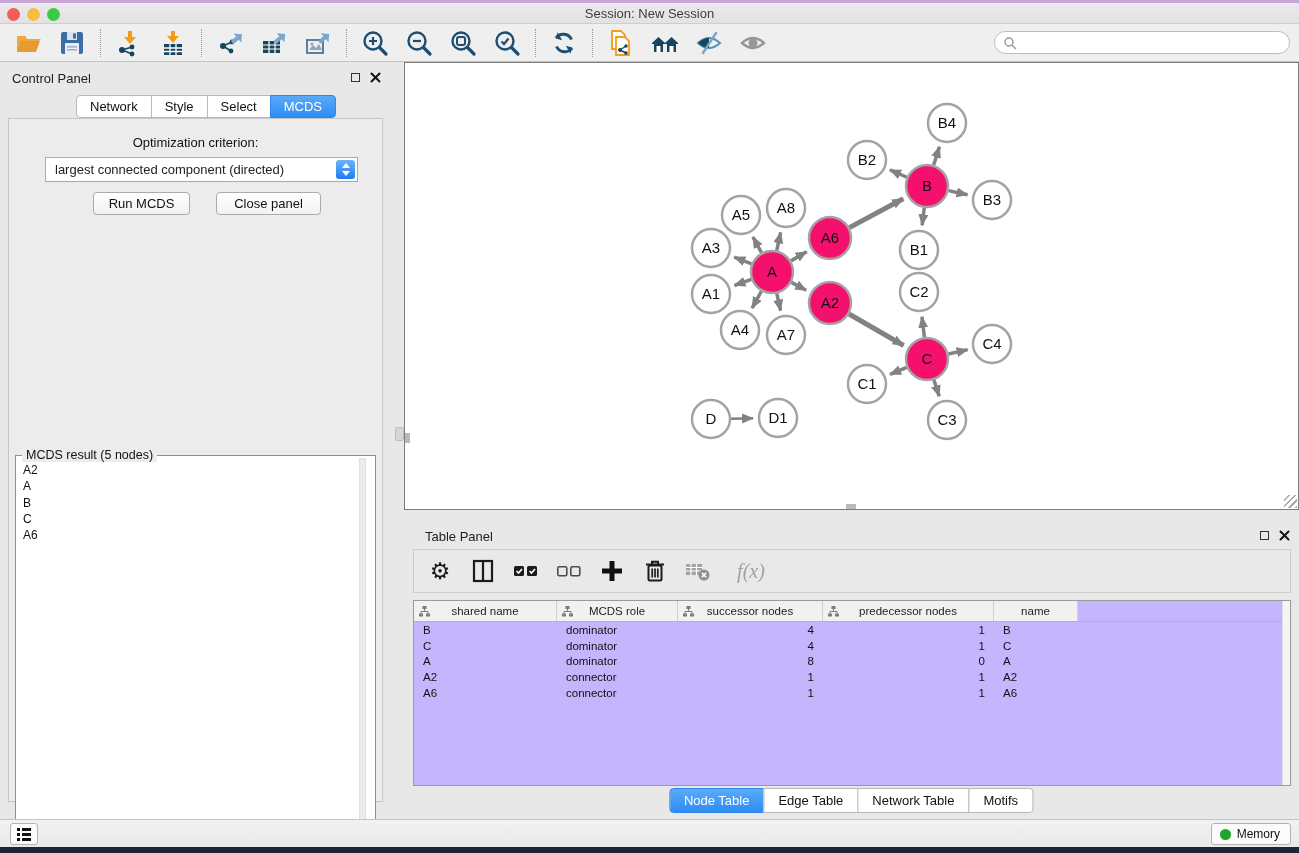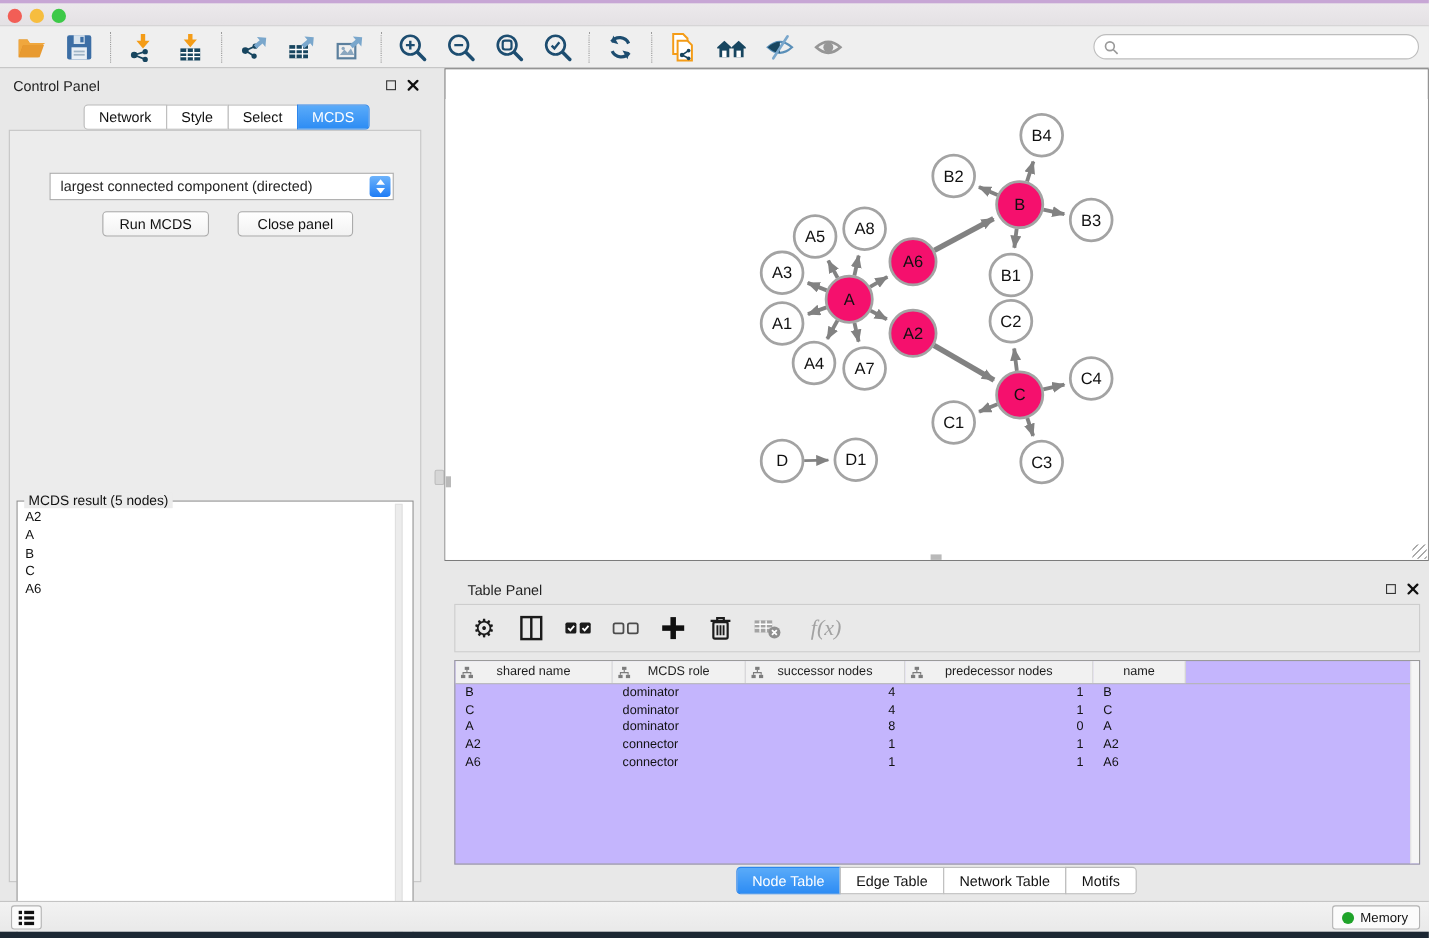--- a/index.html
+++ b/index.html
@@ -85,20 +85,21 @@
   .icon-x line { stroke:#111; stroke-width:2; stroke-linecap:round; }
   .icon-float { width:9px; height:9px; border:1.5px solid #333; background:transparent; display:inline-block; }
 </style>
 </head>
 <body>
 
 <div id="titlebar">
   <span class="tl red"></span>
   <span class="tl yel"></span>
   <span class="tl grn"></span>
+  <div id="win-title">Session: New Session</div>
 </div>
 
 <div id="toolbar">
   <div class="tb-group">
     <span class="tb-btn">
       <svg width="28" height="28" viewBox="0 0 28 28">
           <path d="M3 7h8l2 3h12l-4 13H3z" fill="#d88a22"></path>
           <path d="M3 7v16h0l4-11h18l2-2H13l-2-3z" fill="#f0a73d"></path>
           <path d="M7 12h19l-4 11H3z" fill="#e89a30"></path>
         </svg>
@@ -254,20 +255,21 @@
         <line x1="9.5" y1="1.5" x2="1.5" y2="9.5"></line>
       </svg>
   </div>
   <div id="cp-tabs">
     <span class="tab-btn">Network</span>
     <span class="tab-btn">Style</span>
     <span class="tab-btn">Select</span>
     <span class="tab-btn active">MCDS</span>
   </div>
   <div id="cp-content">
+    <div id="opt-label">Optimization criterion:</div>
     <div id="criterion-select">
       <span>largest connected component (directed)</span>
       <span id="criterion-stepper">
           <span class="chev-up"></span>
           <span class="chev-dn"></span>
         </span>
     </div>
     <div class="push-btn" id="run-btn">Run MCDS</div>
     <div class="push-btn" id="closepanel-btn">Close panel</div>
     <div id="mcds-box">

